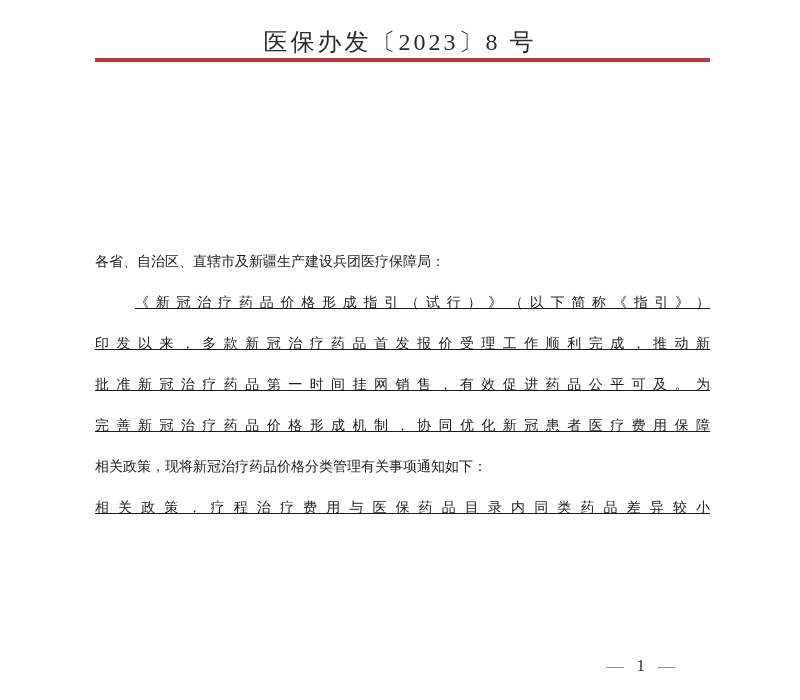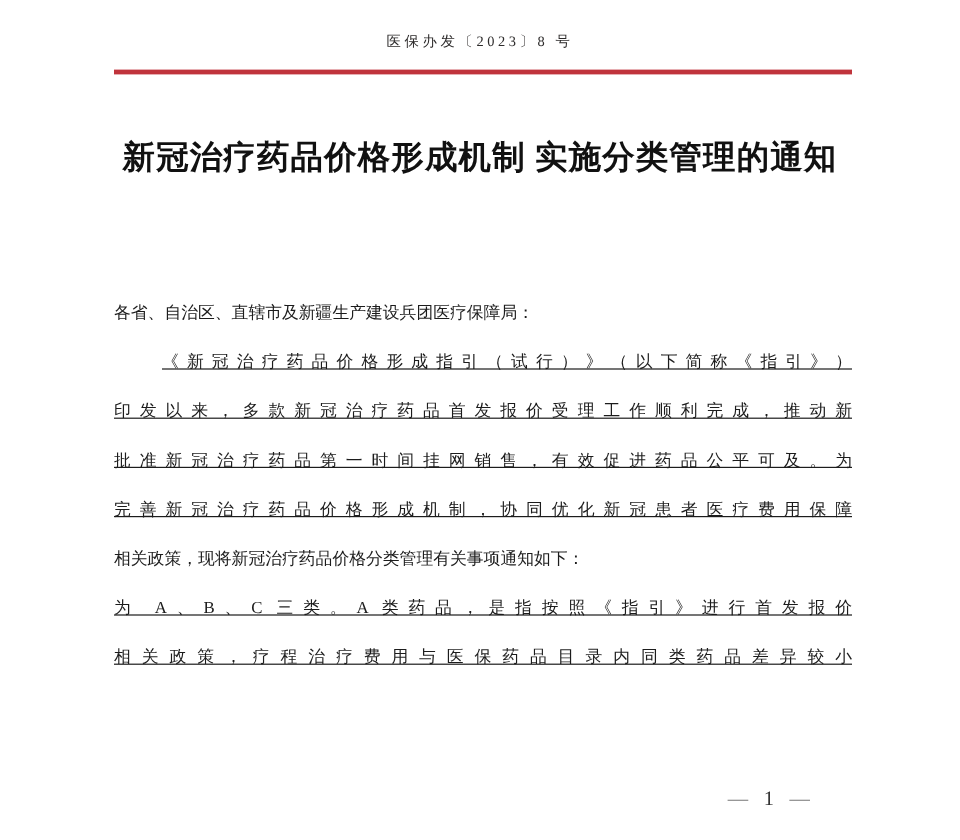--- a/index.html
+++ b/index.html
@@ -15,21 +15,21 @@
     overflow: hidden;
     font-family: "Liberation Serif", "DejaVu Serif", serif;
     color: #1c1c1c;
   }
   .doc-number {
     position: absolute;
     top: 26px;
     left: 0;
     width: 100%;
     text-align: center;
-    font-size: 12px;
+    font-size: 24px;
     letter-spacing: 3px;
     color: #2c2a2a;
   }
   .red-line {
     position: absolute;
     top: 58px;
     left: 95px;
     width: 615px;
     height: 4px;
     background: #c0343c;
@@ -95,31 +95,29 @@
 </head>
 <body>
 
 <div class="page">
 
   <div class="doc-number">医保办发〔2023〕8 号</div>
 
   <div class="red-line"></div>
 
   <div class="title">
-    <div>新冠治疗药品价格形成机制 实施分类管理的通知</div>
   </div>
 
   <div class="body-text">
     <div class="line">各省、自治区、直辖市及新疆生产建设兵团医疗保障局：</div>
     <div class="line indent stretch">《新冠治疗药品价格形成指引（试行）》（以下简称《指引》）</div>
     <div class="line stretch">印发以来，多款新冠治疗药品首发报价受理工作顺利完成，推动新</div>
     <div class="line stretch">批准新冠治疗药品第一时间挂网销售，有效促进药品公平可及。为</div>
     <div class="line stretch">完善新冠治疗药品价格形成机制，协同优化新冠患者医疗费用保障</div>
     <div class="line">相关政策，现将新冠治疗药品价格分类管理有关事项通知如下：</div>
-    <div class="line stretch">为 A、B、C 三类。A 类药品，是指按照《指引》进行首发报价</div>
     <div class="line stretch">相关政策，疗程治疗费用与医保药品目录内同类药品差异较小</div>
   </div>
 
   <div class="page-num">
     <span class="dash">—</span><span>1</span><span class="dash">—</span>
   </div>
 
 </div>
 
 </body></html>

